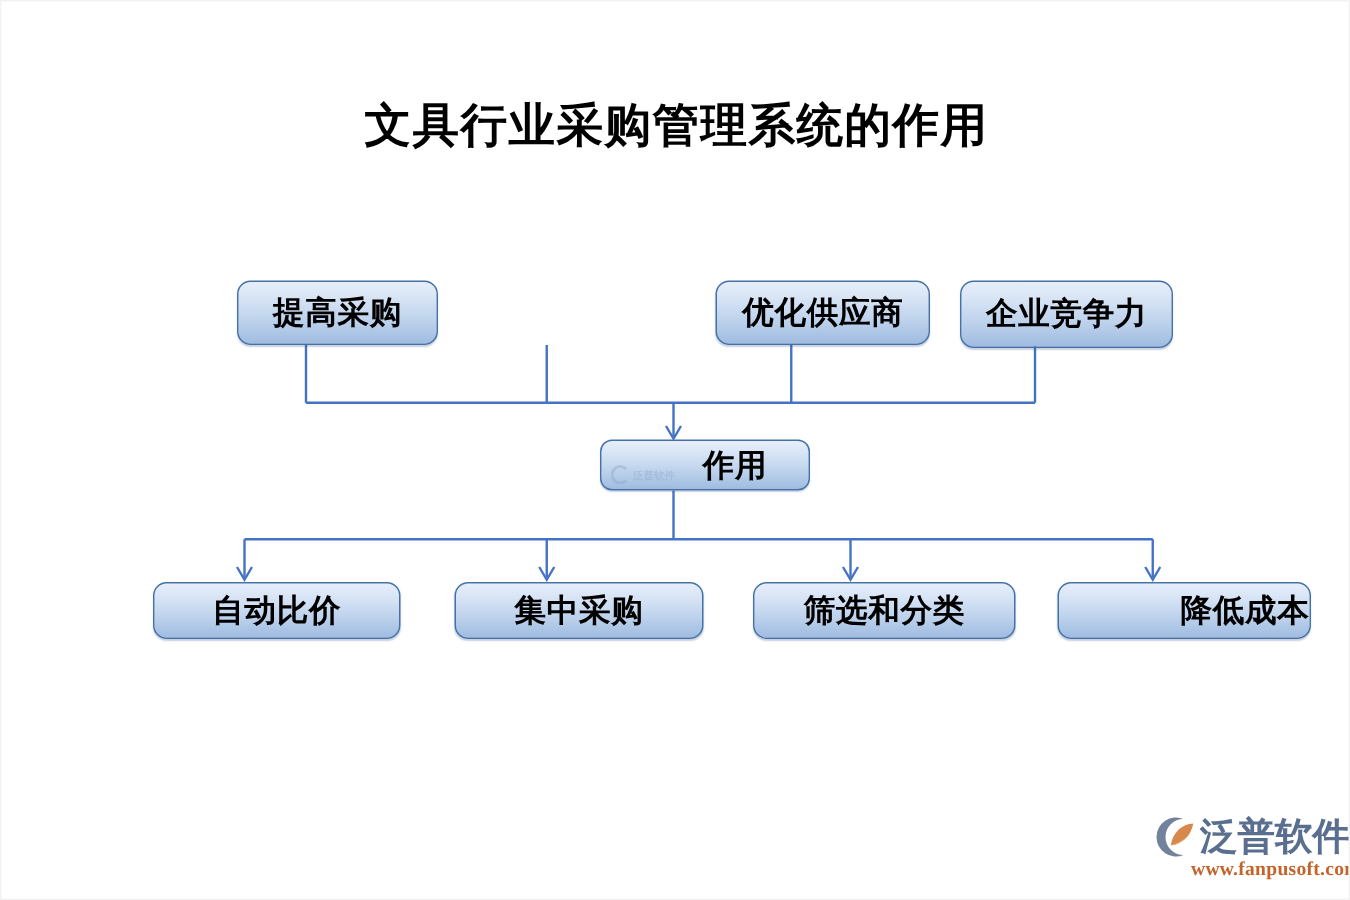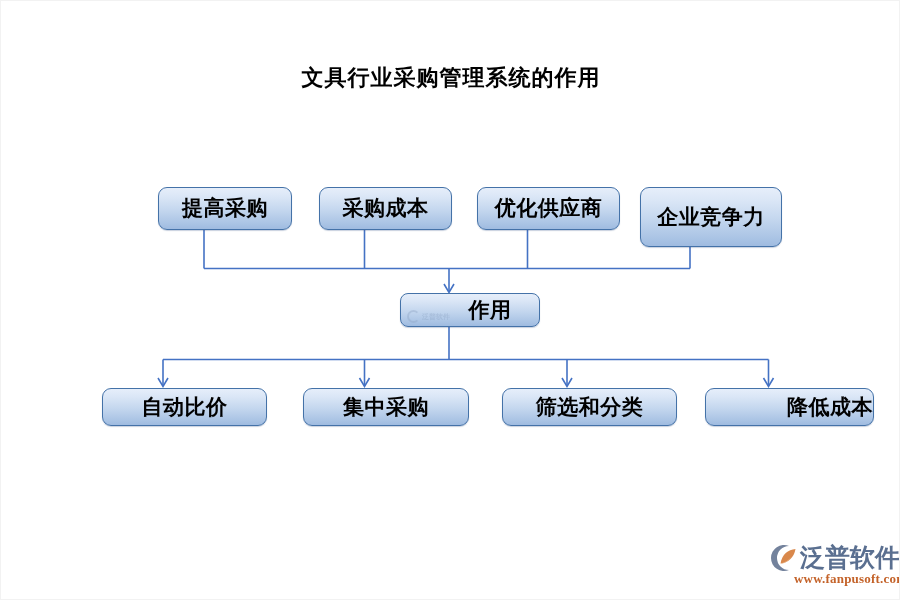--- a/index.html
+++ b/index.html
@@ -20,21 +20,21 @@
     border: 1px solid #f2f2f2;
   }
 
   
   #title {
     position: absolute;
     left: 0;
     top: 62px;
     width: 900px;
     text-align: center;
-    font-size: 22px;
+    font-size: 31px;
     font-weight: bold;
     color: #000000;
     letter-spacing: 1px;
     font-family: "Liberation Serif", "DejaVu Serif", serif;
     white-space: nowrap;
   }
 
   
   .node {
     position: absolute;
@@ -175,29 +175,26 @@
       <polyline points="358.5,377 363.5,385.5 368.5,377"></polyline>
       <polyline points="561,377 566,385.5 571,377"></polyline>
       <polyline points="762.5,377 767.5,385.5 772.5,377"></polyline>
     </g>
   </svg>
 
   <div class="node" style="left:136px; top:186px; width:134px; height:43px;">
     <span class="node-label">提高采购</span>
   </div>
 
-  <div class="node" style="left:297px; top:186px; width:133px; height:43px;">
-    <span class="node-label">采购成本</span>
-  </div>
 
   <div class="node" style="left:455px; top:186px; width:143px; height:43px;text-align:center;">
     <span class="node-label">优化供应商</span>
   </div>
 
-  <div class="node" style="left:618px; top:186px; width:142px; height:60px;">
+  <div class="node" style="left:618px; top:186px; width:142px; height:45px;">
     <span class="node-label">企业竞争力</span>
   </div>
 
   <div class="node" style="left:378px; top:292px; width:140px; height:34px; border-radius:8px;padding-left:40px;">
     <div class="wm">
       <span class="wm-mark"></span>
       <span class="wm-text">泛普软件</span>
     </div>
     <span class="node-label">作用</span>
   </div>

